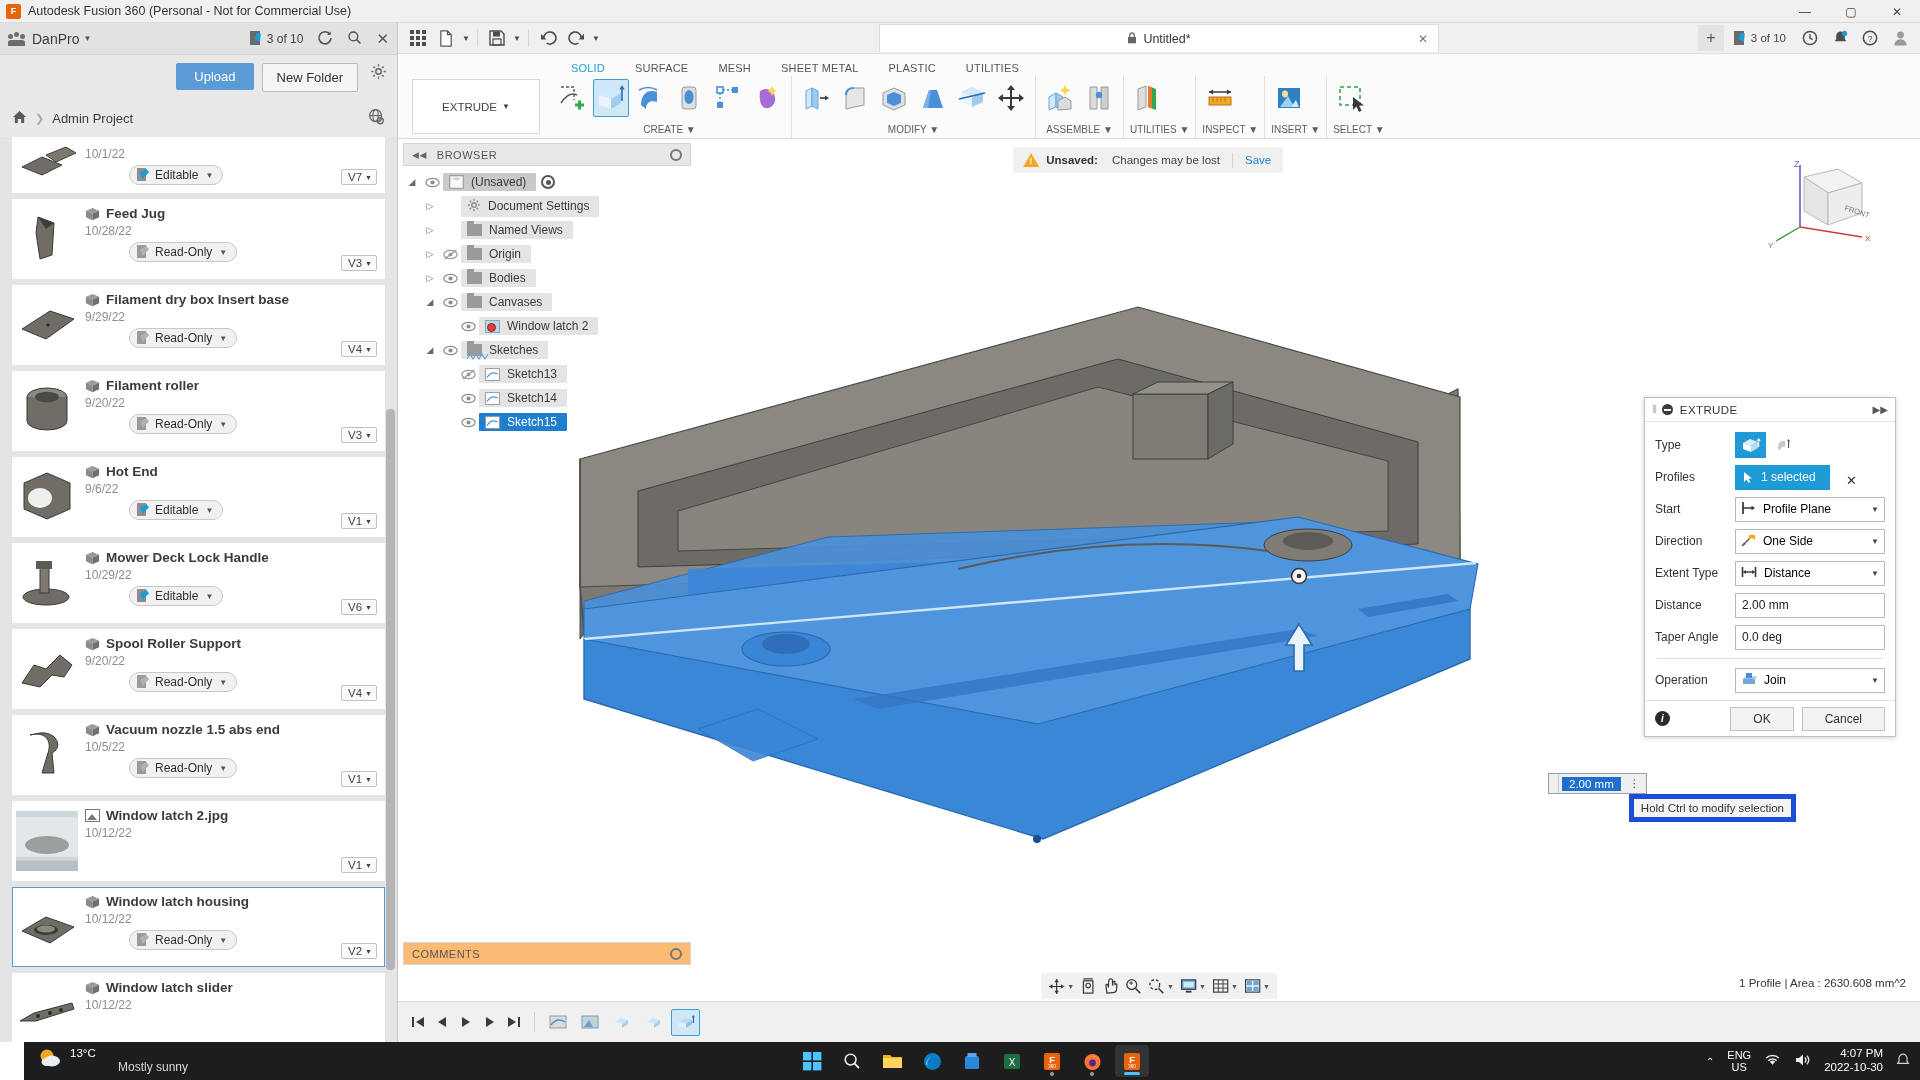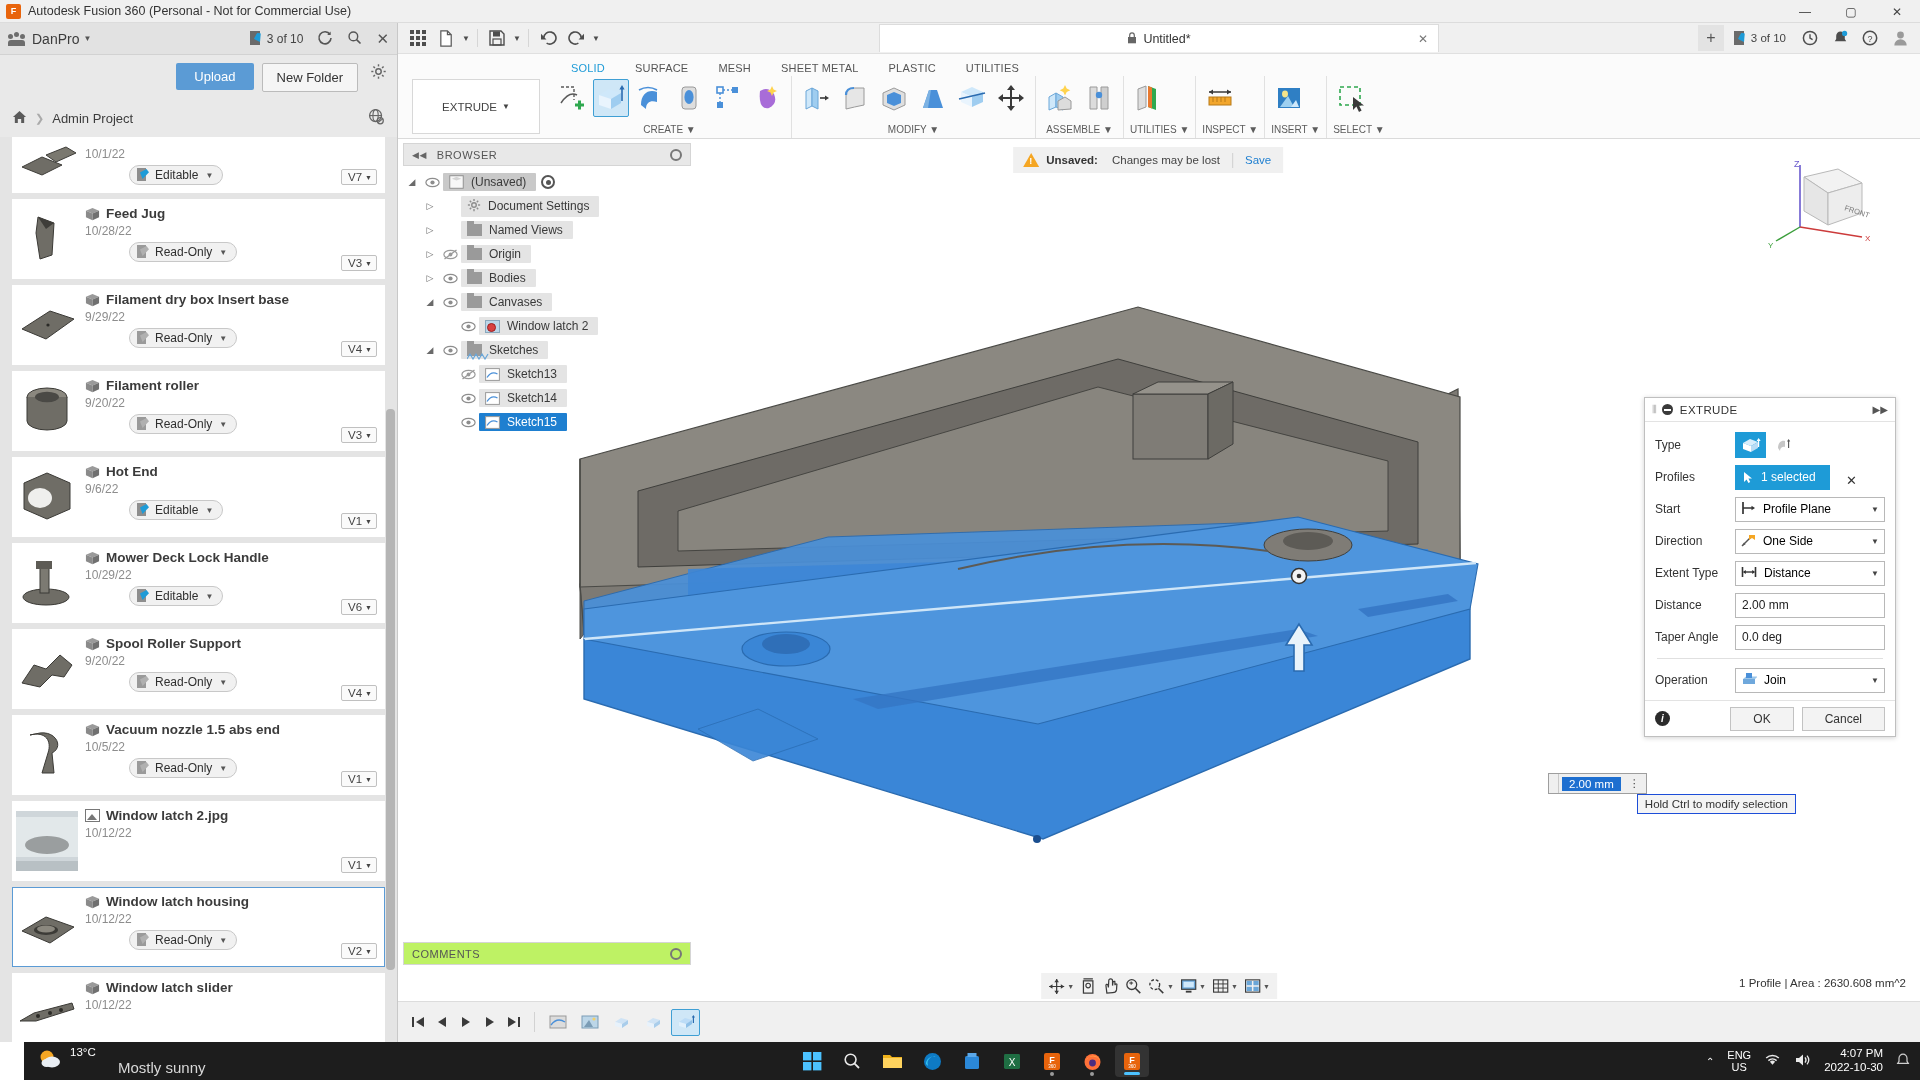--- a/index.html
+++ b/index.html
@@ -313,36 +313,36 @@
     font-style: italic;
   }
   .ex-btns { margin-left: auto; display: flex; gap: 8px; }
   .ex-btn {
     border: 1px solid #c2c2c2; background: #f3f3f3; font-size: 12px; color: #333;
     padding: 4px 22px; font-family: inherit; cursor: pointer;
   }
 
   
   .ctrl-tip {
-    position: absolute; right: 124px; top: 655px; background: #f4f4f4; border: 1px solid #1d4ed8;
+    position: absolute; right: 124px; top: 655px; background: #f4f4f4; border: 5px solid #1d4ed8;
     font-size: 11.5px; color: #333; padding: 3px 7px; z-index: 9;
   }
 
   
   .dim-overlay {
     position: absolute; left: 1150px; top: 634px; z-index: 8; display: flex; align-items: center;
     background: #efefef; border: 1px solid #9e9e9e; height: 21px;
   }
   .dim-lock { width: 10px; border-right: 1px solid #c9c9c9; height: 100%; }
   .dim-val { background: #1e6fd0; color: #fff; font-size: 11.5px; padding: 1px 7px; margin: 0 3px; }
   .dim-dots { padding: 0 5px; font-size: 11px; color: #444; letter-spacing: 1px; }
 
   
   .comments {
-    position: absolute; left: 5px; bottom: 6px; width: 288px; height: 23px; background: #bef264;
+    position: absolute; left: 5px; bottom: 6px; width: 288px; height: 23px; background: #fdba74;
     border: 1px solid #d5d5d5; display: flex; align-items: center; padding: 0 8px;
     font-size: 11px; color: #555; letter-spacing: .5px; z-index: 6;
   }
   .comments .br-dot { width: 12px; height: 12px; }
 
   
   .navbar-row { height: 30px; position: relative; background: #fff; }
   .navbar {
     position: absolute; left: 50%; transform: translateX(-50%); top: 2px;
     display: flex; align-items: center; background: #f1f1f1; height: 26px; padding: 0 4px;
@@ -375,21 +375,21 @@
   
   .taskbar {
     height: 38px; background: #1d1d1d; display: flex; align-items: center; position: relative;
     color: #fff;
     margin-left: 24px;
   }
   .tsk-weather { display: flex; align-items: center; gap: 8px; padding-left: 14px; }
   .weather-glyph { font-size: 19px; }
   .tsk-wx-text { line-height: 1.15; }
   .tsk-wx-temp { font-size: 11.5px; }
-  .tsk-wx-desc { font-size: 15px; color: #d8d8d8; padding-left: 48px; }
+  .tsk-wx-desc { font-size: 12px; color: #d8d8d8; padding-left: 48px; }
   .tsk-center { position: absolute; left: 50%; transform: translateX(-50%); display: flex; gap: 6px; align-items: center; }
   .tsk-app {
     width: 34px; height: 32px; display: flex; align-items: center; justify-content: center;
     cursor: pointer; border-radius: 4px; position: relative;
   }
   .tsk-app.active { background: #333; }
   .tsk-app .dot {
     position: absolute; bottom: 1px; left: 50%; transform: translateX(-50%);
     width: 4px; height: 4px; border-radius: 50%; background: #9a9a9a;
   }

